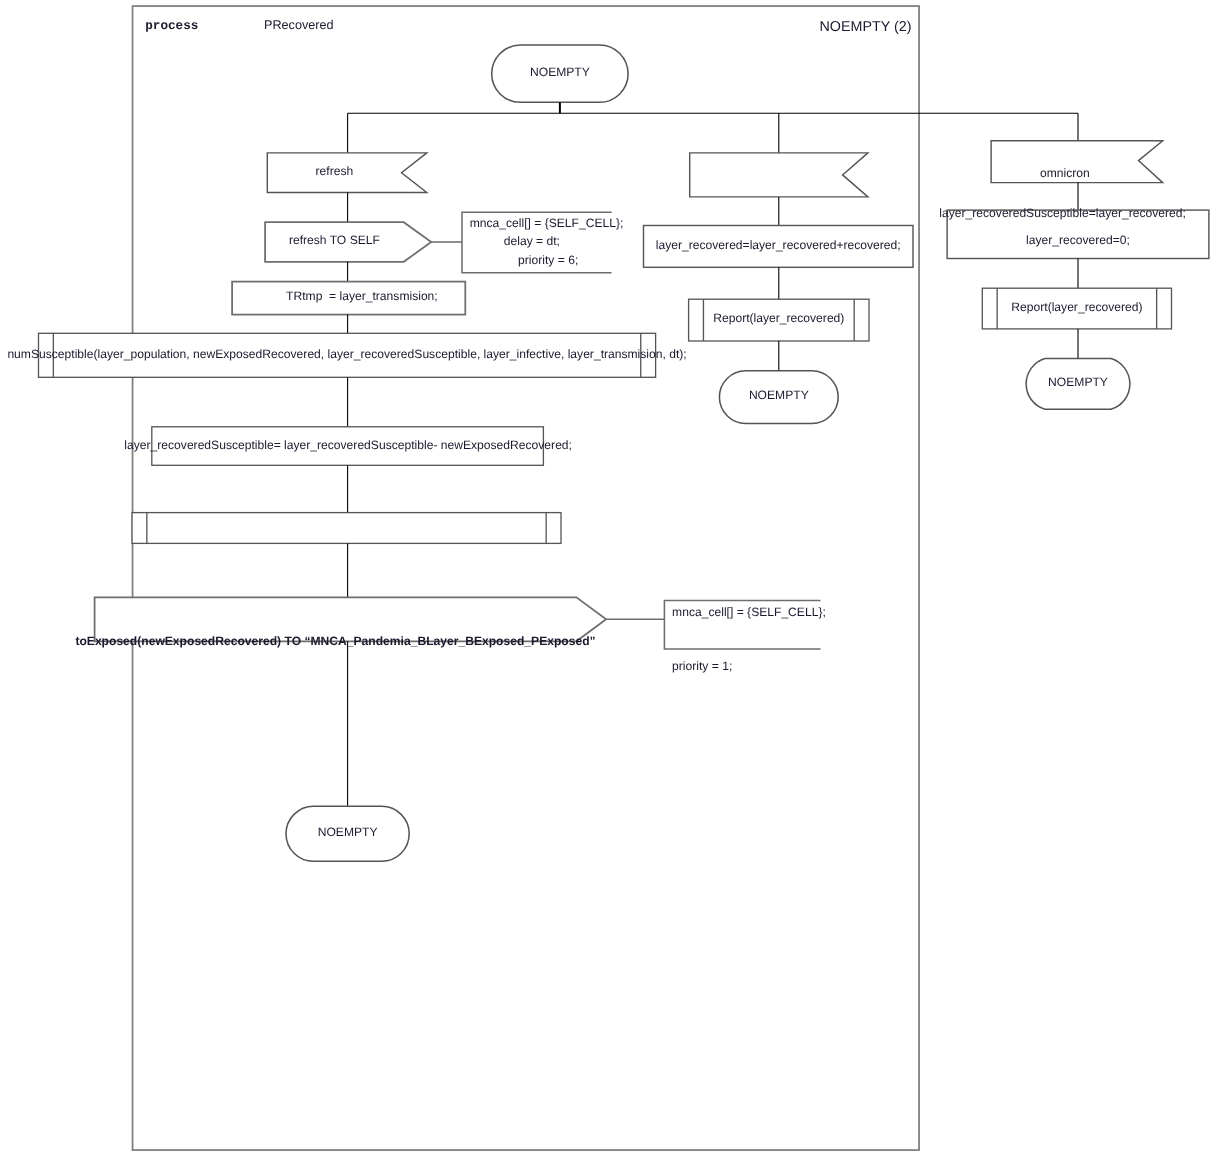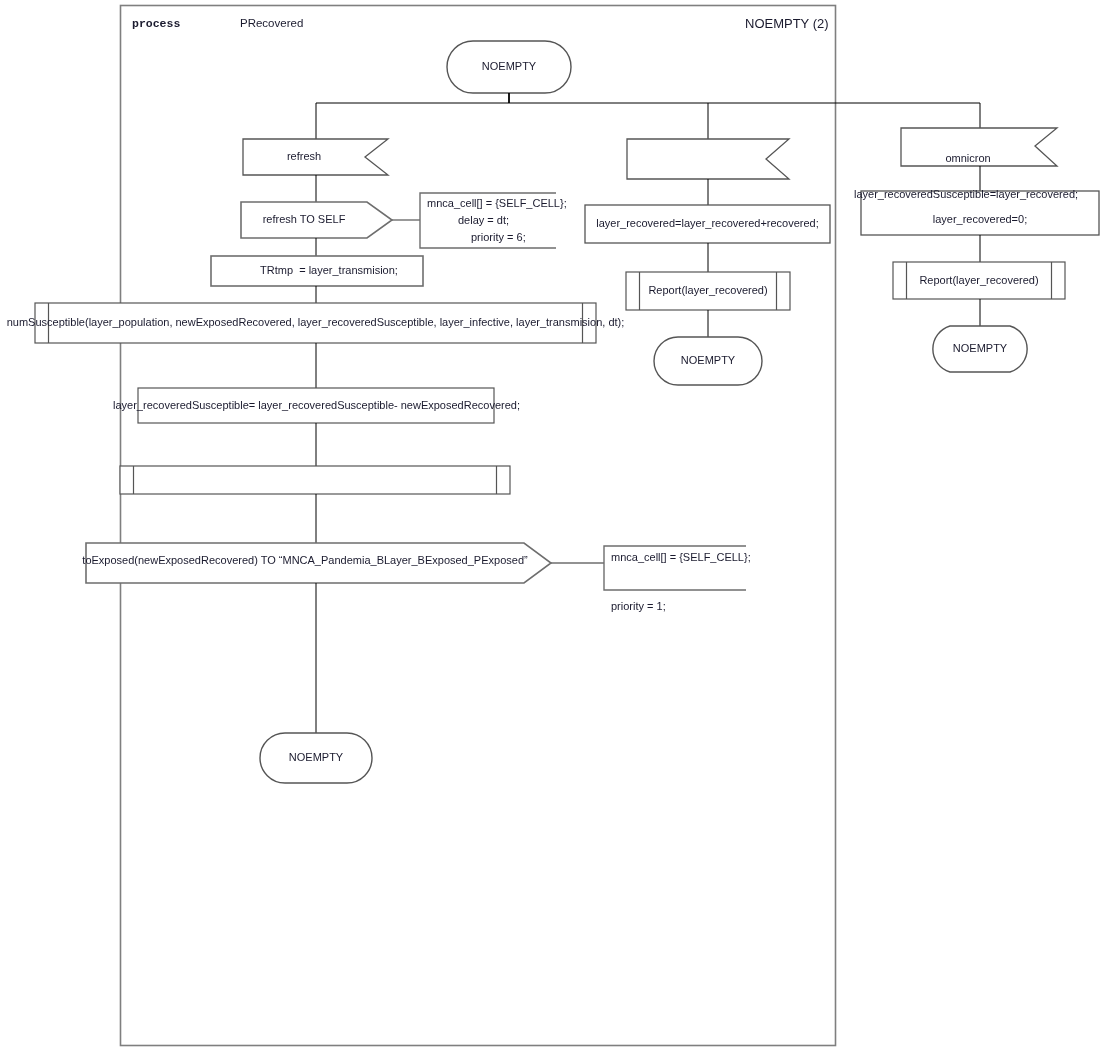--- a/index.html
+++ b/index.html
@@ -128,21 +128,21 @@
   <div class="lbl left" style="left:427px;top:214px;width:130px;height:14px;margin-left:31px;">delay = dt;</div>
   <div class="lbl left" style="left:427px;top:231px;width:130px;height:14px;margin-left:44px;">priority = 6;</div>
 
   <div class="lbl" style="left:211px;top:256px;width:212px;height:30px;margin-left:12px;">TRtmp  = layer_transmision;</div>
 
   <div class="lbl nowrap" style="left:112px;top:388px;width:409px;height:35px;">layer_recoveredSusceptible= layer_recoveredSusceptible- newExposedRecovered;</div>
 
   <div class="lbl nowrap" style="left:7px;top:303px;width:617px;height:40px;">numSusceptible(layer_population, newExposedRecovered, layer_recoveredSusceptible, layer_infective, layer_transmision, dt);</div>
 
 
-  <div class="lbl nowrap" style="left:86px;top:543px;width:438px;height:36px;">toExposed(newExposedRecovered) TO “MNCA_Pandemia_BLayer_BExposed_PExposed”</div>
+  <div class="lbl nowrap" style="left:86px;top:566px;width:438px;height:36px;font-weight:bold;">toExposed(newExposedRecovered) TO “MNCA_Pandemia_BLayer_BExposed_PExposed”</div>
 
   <div class="lbl left" style="left:611px;top:551px;width:140px;height:14px;">mnca_cell[] = {SELF_CELL};</div>
   <div class="lbl left" style="left:611px;top:600px;width:140px;height:14px;">priority = 1;</div>
 
   <div class="lbl" style="left:260px;top:733px;width:112px;height:50px;">NOEMPTY</div>
 
 
   <div class="lbl" style="left:585px;top:205px;width:245px;height:38px;">layer_recovered=layer_recovered+recovered;</div>
 
   <div class="lbl" style="left:640px;top:272px;width:136px;height:38px;">Report(layer_recovered)</div>

